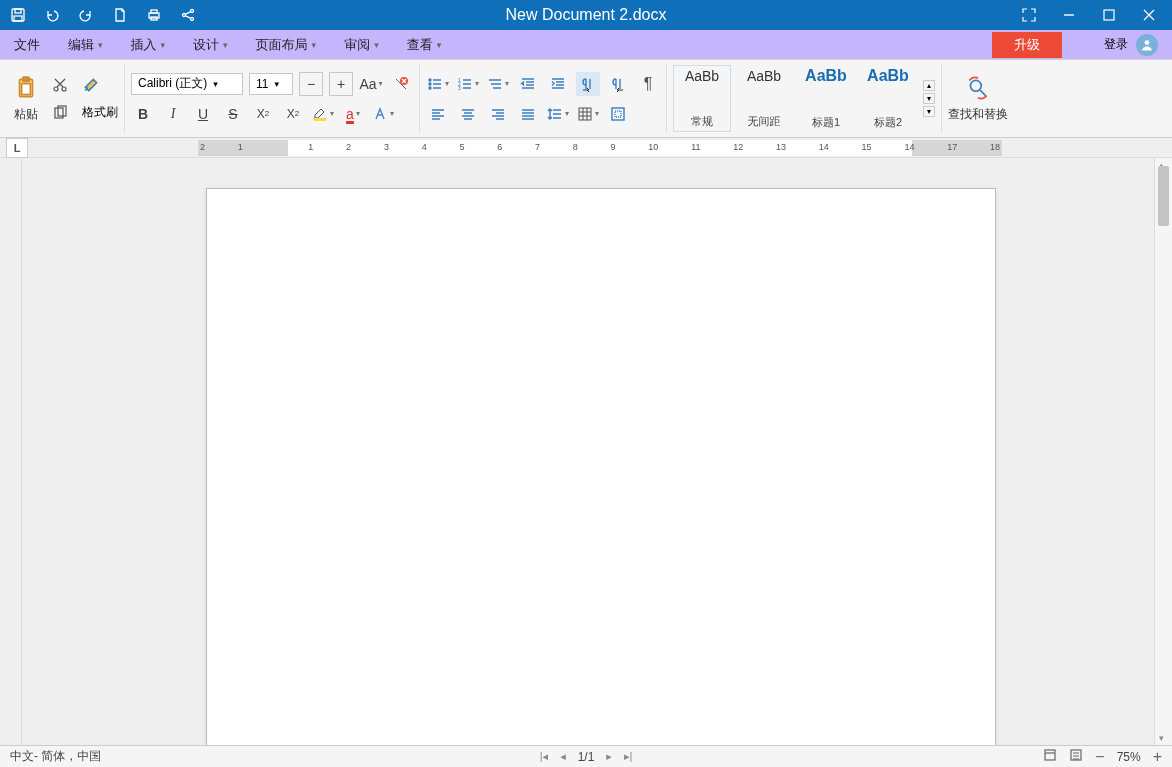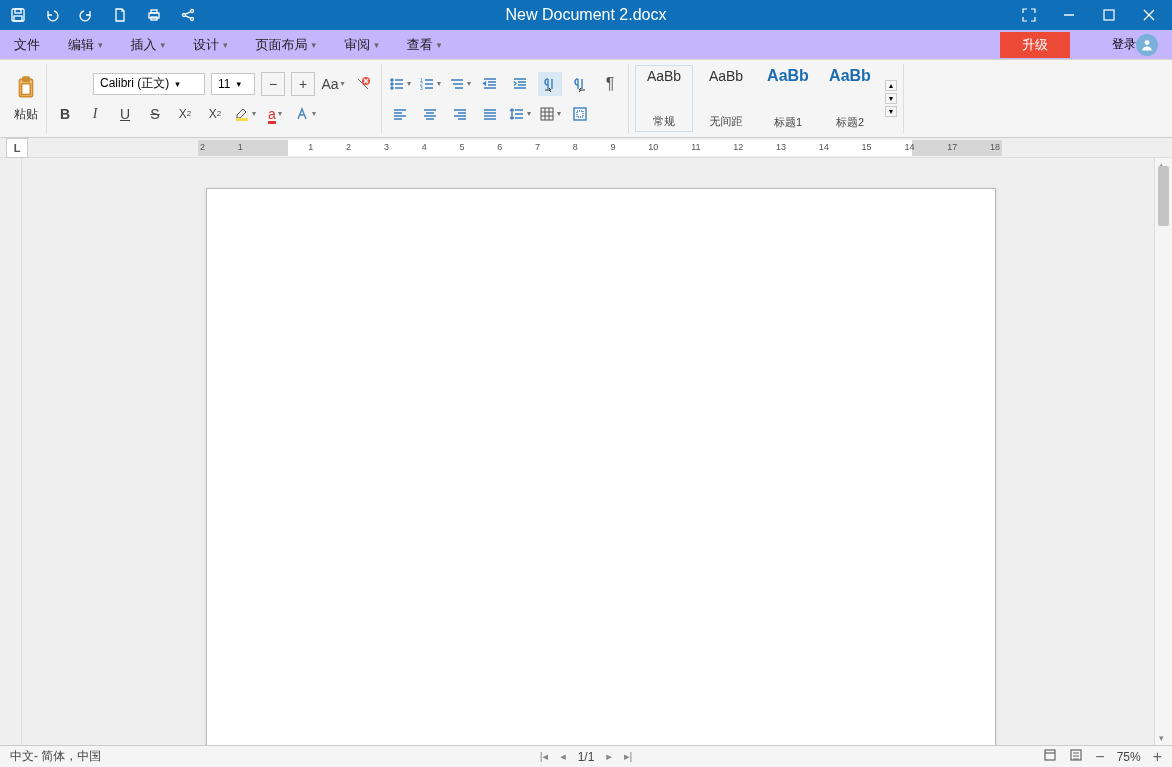--- a/index.html
+++ b/index.html
@@ -12,21 +12,21 @@
 .title-bar .title { position: absolute; left: 50%; transform: translateX(-50%); font-size: 16px; }
 .title-bar .winctl { margin-left: auto; display: flex; gap: 26px; align-items: center; padding-right: 16px; }
 .title-bar .winctl .icn { width: 14px; height: 14px; display:flex; align-items:center; justify-content:center; }
 
 
 .menu-bar { background: #c4b5fd; height: 30px; display:flex; align-items:center; padding-left:14px; gap:28px; border-bottom:1px solid #d5d5d5; }
 .menu-bar .menu-item { font-size:13px; color:#222; display:flex; align-items:center; gap:4px; cursor:default;}
 .menu-bar .menu-item .caret { font-size:9px; color:#666;}
 .menu-bar .spacer { flex:1; }
 .menu-bar .upgrade { background:#ec4a37; color:#fff; padding:4px 22px; font-size:13px; }
-.menu-bar .login-area { display:flex; align-items:center; padding:0 14px;}
+.menu-bar .login-area { display:flex; align-items:center; gap:8px; padding:0 14px;}
 .menu-bar .avatar { width:22px; height:22px; border-radius:50%; background:#79b1d8; display:flex; align-items:center; justify-content:center;}
 
 
 .ribbon { background:#f5f5f5; height:78px; display:flex; align-items:stretch; border-bottom:1px solid #ccc; padding:4px 6px;}
 .ribbon .group { display:flex; flex-direction:column; justify-content:center; padding:0 6px; border-right:1px solid #ddd;}
 .ribbon .group.last { border-right:none;}
 .ribbon .vstack { display:flex; flex-direction:column; align-items:center; justify-content:center; gap:4px;}
 .ribbon .vstack .lbl { font-size:12px; color:#333;}
 .ribbon .combo { display:flex; align-items:center; border:1px solid #c7c7c7; background:#fff; height:22px; font-size:12px; padding-left:6px;}
 .ribbon .combo .caret { font-size:9px; padding:0 6px;}
@@ -184,25 +184,53 @@
     <div class="vstack">
       <span class="big-icn">
           <svg viewBox="0 0 24 24" width="26" height="26" fill="none" stroke="#d28b2b" stroke-width="1.5">
             <rect x="6" y="4" width="12" height="16" rx="1" fill="#f4d28a"></rect>
             <rect x="9" y="2" width="6" height="4" rx="1" fill="#c79144"></rect>
             <rect x="8" y="8" width="8" height="10" fill="#fff"></rect>
           </svg>
         </span>
       <span class="lbl">粘贴</span>
     </div>
+    <div style="display:flex; flex-direction:column; gap:4px; margin-left:6px;">
+      <div class="row">
+        <span class="btn">
+            <svg viewBox="0 0 16 16" fill="none" stroke="#555" stroke-width="1.2">
+              <circle cx="4" cy="12" r="2"></circle>
+              <circle cx="12" cy="12" r="2"></circle>
+              <path d="M5 10 13 2M11 10 3 2"></path>
+            </svg>
+          </span>
+        <div class="vstack" style="margin-left:4px;">
+          <span class="sm-icn">
+              <svg viewBox="0 0 16 16" width="18" height="18" fill="none" stroke="#3a7fc0" stroke-width="1.4">
+                <path d="M3 10l3 3 7-7-3-3z" fill="#f5c24b"></path>
+                <path d="M3 13l2-3"></path>
+              </svg>
+            </span>
+        </div>
+      </div>
+      <div class="row">
+        <span class="btn">
+            <svg viewBox="0 0 16 16" fill="none" stroke="#555" stroke-width="1.2">
+              <rect x="3" y="3" width="8" height="10"></rect>
+              <rect x="6" y="1" width="8" height="10"></rect>
+            </svg>
+          </span>
+        <span class="lbl" style="font-size:12px; margin-left:4px;">格式刷</span>
+      </div>
+    </div>
   </div>
 
   <div class="group">
     <div class="row" style="margin-bottom:6px;">
-      <div class="combo" style="width:112px;margin-left:40px;">
+      <div class="combo" style="width:112px;">
           <span>Calibri (正文)</span>
           <span class="caret">▾</span>
         </div>
       <div class="combo" style="width:44px;">
           <span>11</span>
           <span class="caret">▾</span>
         </div>
       <span class="btn" style="border:1px solid #c7c7c7; font-size:14px;">−</span>
       <span class="btn" style="border:1px solid #c7c7c7; font-size:14px;">+</span>
       <span class="btn" style="font-size:14px;">Aa<span class="caret-sm">▾</span></span>
@@ -351,20 +379,32 @@
       <span class="prev heading">AaBb</span>
       <span class="lbl">标题2</span>
     </div>
     <div style="display:flex; flex-direction:column; gap:2px; margin-left:2px;">
       <span style="font-size:8px; border:1px solid #ccc; padding:0 3px;">▴</span>
       <span style="font-size:8px; border:1px solid #ccc; padding:0 3px;">▾</span>
       <span style="font-size:8px; border:1px solid #ccc; padding:0 3px;">▾</span>
     </div>
   </div>
 
+  <div class="group last">
+    <div class="vstack">
+      <span class="big-icn">
+          <svg viewBox="0 0 24 24" width="26" height="26" fill="none" stroke="#3a7fc0" stroke-width="1.6">
+            <circle cx="10" cy="10" r="5"></circle>
+            <path d="M14 14l5 5"></path>
+            <path d="M4 5a6 6 0 0 1 8-2M20 19a6 6 0 0 1-8 2" stroke="#e84f3e"></path>
+          </svg>
+        </span>
+      <span class="lbl">查找和替换</span>
+    </div>
+  </div>
 </div>
 
 <div class="ruler-row">
   <div class="tab-stop">L</div>
   <div class="ruler">
     <div class="white"></div>
     <div class="nums" id="ruler-nums">
         <span>2</span>
         <span>1</span>
         <span></span>

